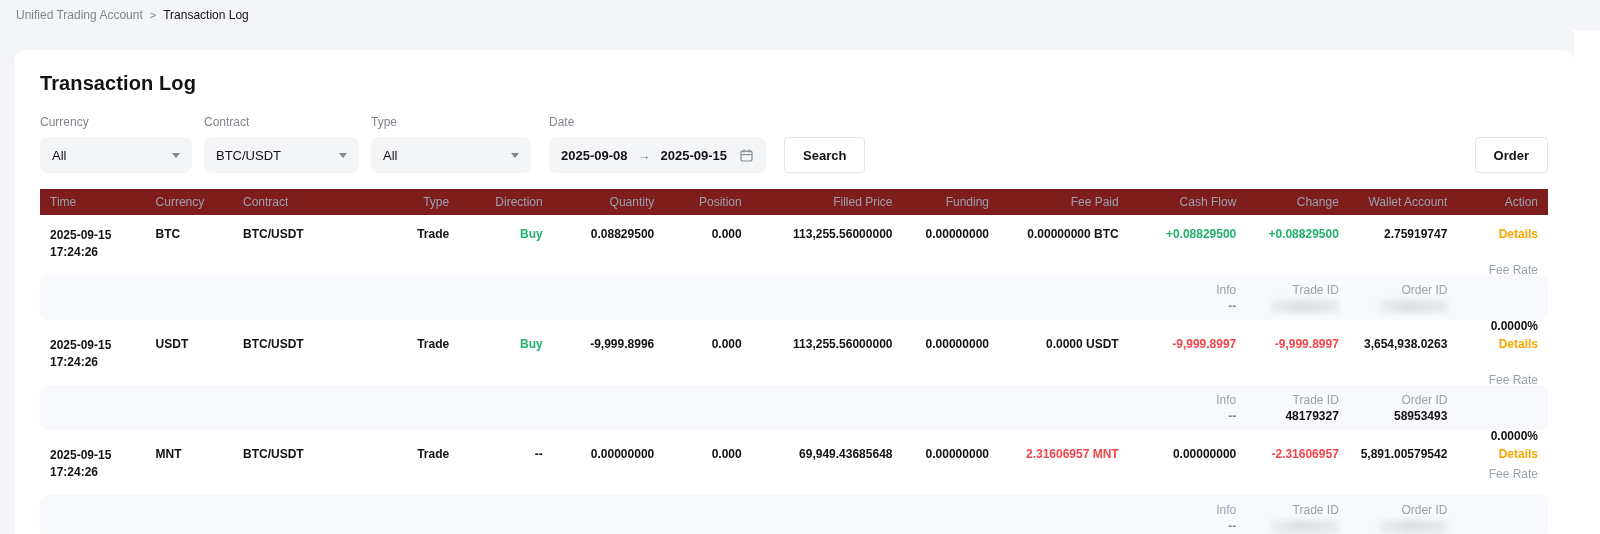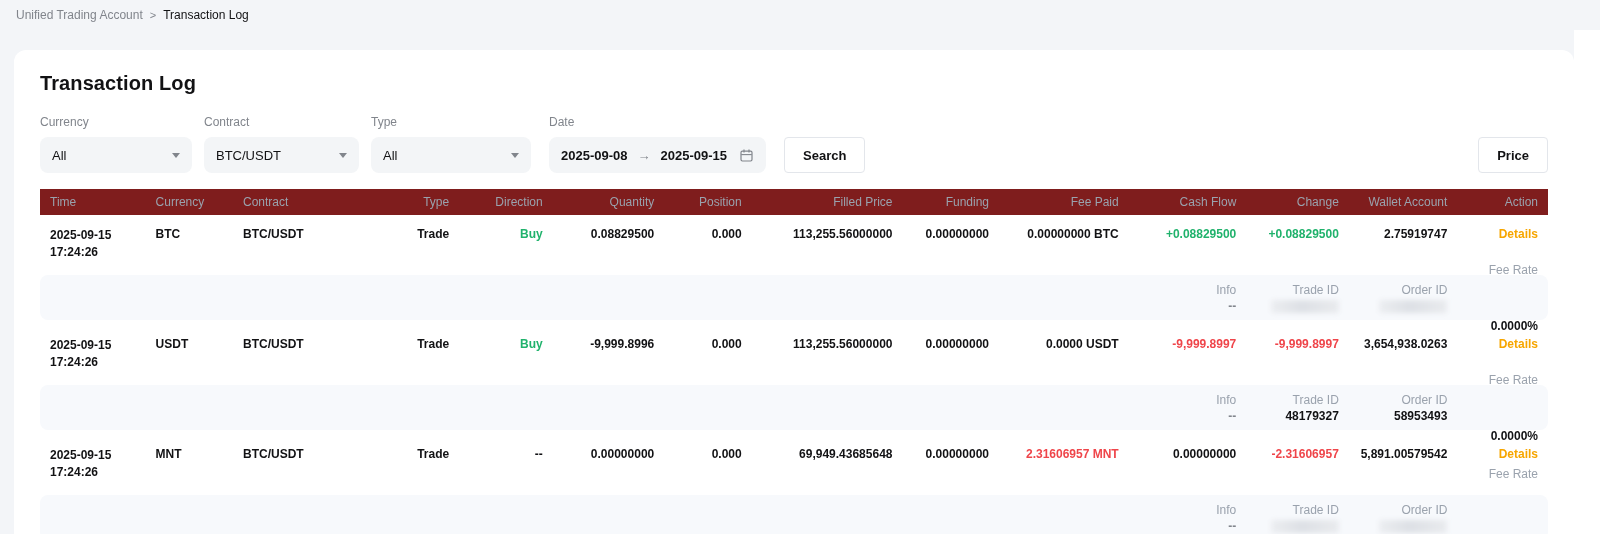--- a/index.html
+++ b/index.html
@@ -163,21 +163,21 @@
           <svg width="15" height="15" viewBox="0 0 15 15" fill="none">
             <rect x="2" y="3.2" width="11" height="9.8" rx="1.4" stroke="#81858c" stroke-width="1.2"></rect>
             <line x1="5" y1="1.6" x2="5" y2="4.4" stroke="#81858c" stroke-width="1.2"></line>
             <line x1="10" y1="1.6" x2="10" y2="4.4" stroke="#81858c" stroke-width="1.2"></line>
             <line x1="2.2" y1="6.6" x2="12.8" y2="6.6" stroke="#81858c" stroke-width="1.1"></line>
           </svg>
         </span>
       </div>
     </div>
     <button class="btn search-btn">Search</button>
-    <button class="btn export-btn">Price</button>
+    <button class="btn export-btn">Order</button>
   </div>
 
   <table class="txlog">
     <colgroup>
       <col style="width:7%">
         <col style="width:5.8%">
         <col style="width:10%">
       <col style="width:5%">
         <col style="width:6.2%">
         <col style="width:7.4%">

